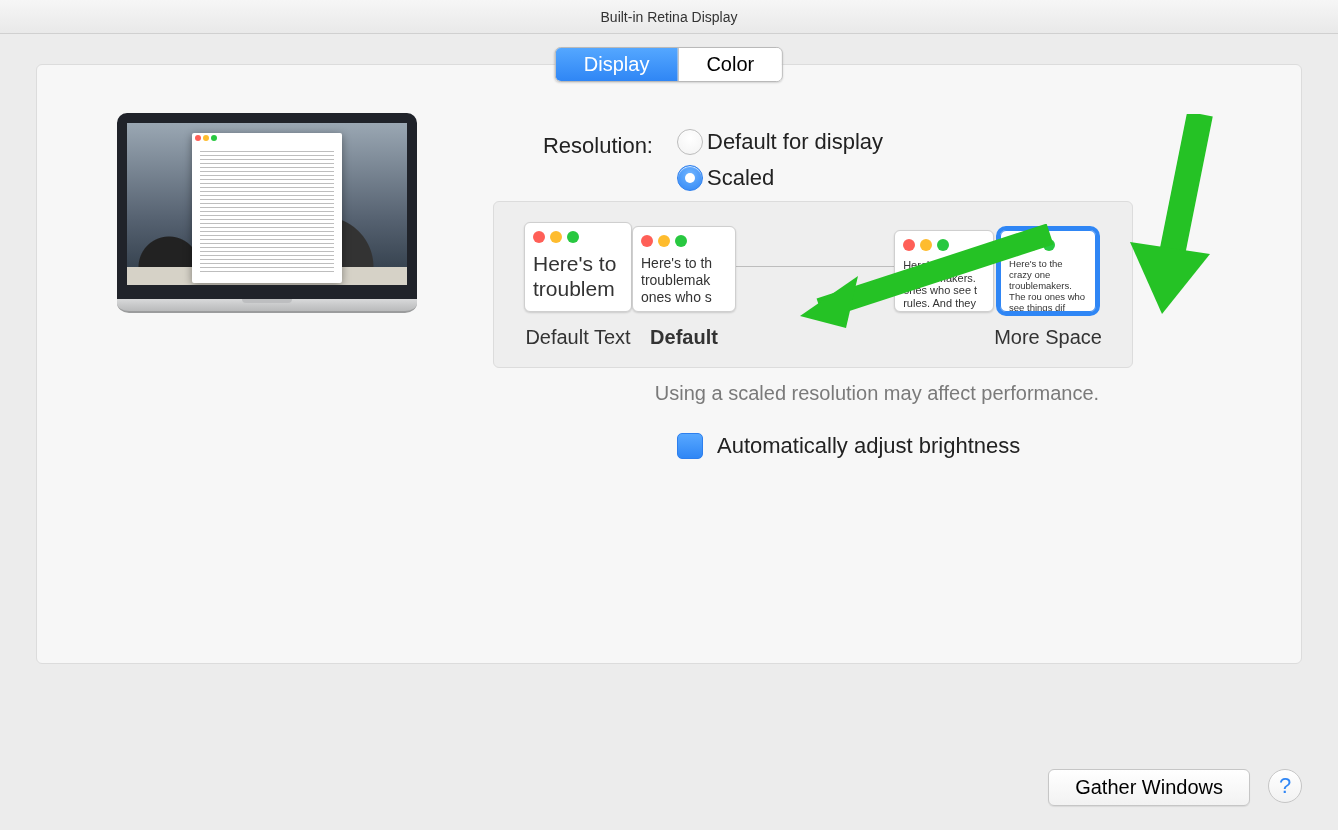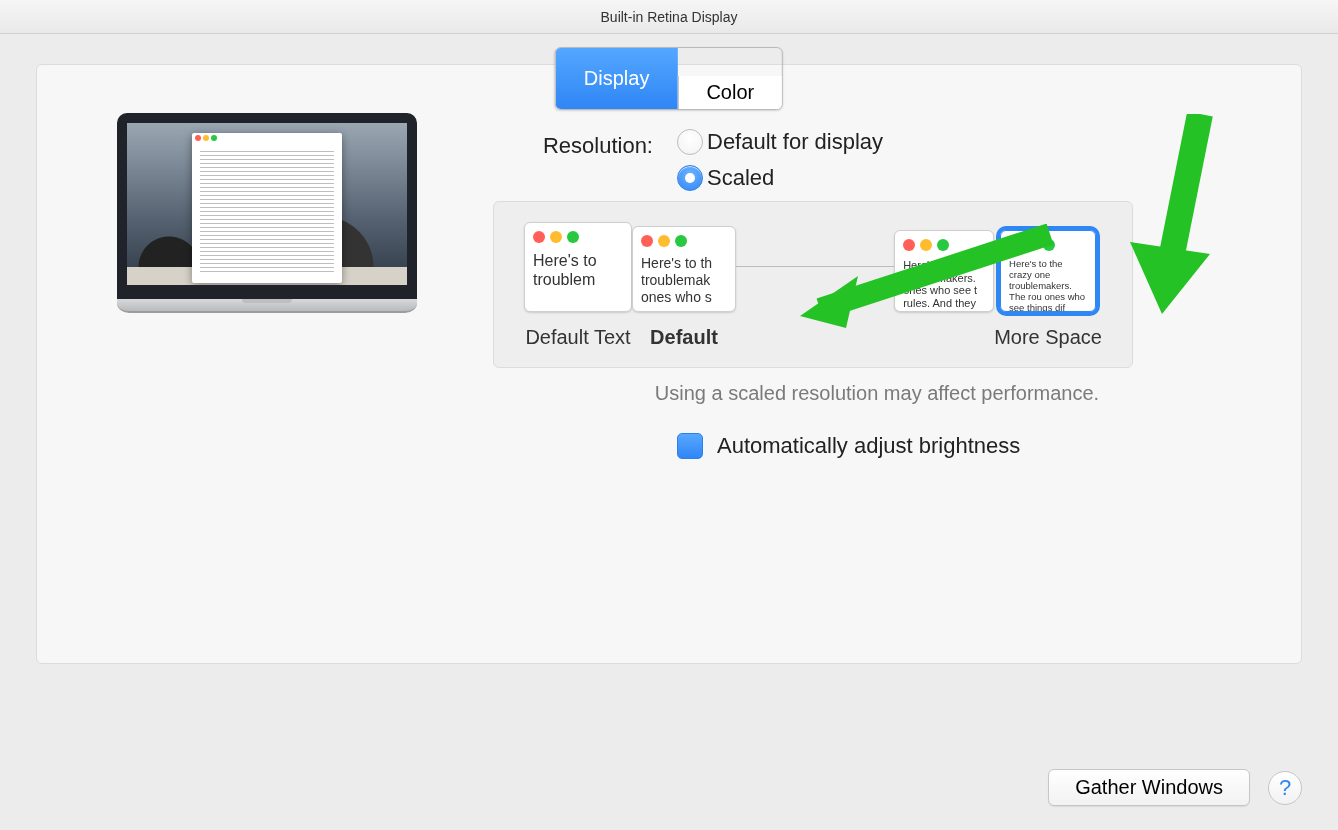--- a/index.html
+++ b/index.html
@@ -51,21 +51,21 @@
       font-size: 20px;
       padding: 5px 28px;
       background: #fff;
       cursor: pointer;
       border: none;
     }
     .seg-btn.selected {
       background: linear-gradient(#54a7ff, #2f86f5);
       color: #fff;
     }
-    .seg-btn + .seg-btn { border-left: 1px solid #b9b9b9; margin-top: 28px; }
+    .seg-btn + .seg-btn { border-left: 1px solid #b9b9b9; }
 
     .content-grid {
       display: flex;
       gap: 36px;
     }
 
     
     .laptop-col { width: 380px; padding-top: 8px; display:flex; justify-content:center; }
     .laptop {
       width: 300px;
@@ -165,21 +165,21 @@
     }
     .thumb .dots{
       display:flex; gap:5px; padding:4px 8px 6px 8px;
     }
     .thumb .dot{width:12px;height:12px;border-radius:50%;}
     .d-r{background:#ff5f57;} .d-y{background:#febc2e;} .d-g{background:#28c840;}
     .thumb .txt{
       padding: 2px 8px 4px 8px; font-size: 14px; line-height:1.2; color:#333;
       white-space:normal; overflow:hidden;
     }
-    .t1{ width:108px; height:90px; } .t1 .txt{ font-size:16px; }
+    .t1{ width:108px; height:90px; } .t1 .txt{ font-size:21px; }
     .t2{ width:104px; height:86px; } .t2 .txt{ font-size:14px; }
     .t3{ width:100px; height:82px; } .t3 .txt{ font-size:11px; line-height:1.15;}
     .t4{ width:96px;  height:82px; } .t4 .txt{ font-size:9.5px;  line-height:1.15;}
     .thumb.selected{ outline:4px solid #2f86f5; border-color:#2f86f5;}
     .thumb-cap { font-size: 20px; color:#333; text-align:center;}
     .thumb-cap.bold { font-weight:700; }
     .conn-line {
       height:1px; background:#bdbdbd; flex:1; align-self:center; margin-top:-38px;
     }
 
@@ -217,21 +217,21 @@
       left:5px; top:11px;
       width:7px; height:3px;
       background:#fff; transform: rotate(45deg);
       box-shadow: 7px -5px 0 0 #fff;
       border-radius:1px;
     }
     .checkbox.alt::after{ content:"✓"; all:unset; position:absolute; inset:0; color:#fff; font-size:20px; text-align:center; line-height:24px;}
 
     .bottombar {
       position:absolute; right:36px; bottom:24px;
-      display:flex; align-items:center; gap:18px;
+      display:flex; gap:18px;
     }
     .btn {
       font-size: 20px; padding: 6px 26px;
       border-radius: 6px; border:1px solid #c6c6c6;
       background: linear-gradient(#fff, #f2f2f2);
       box-shadow: 0 1px 1px rgba(0,0,0,.08);
       cursor:pointer;
     }
     .help-btn{
       width:34px; height:34px; border-radius:50%;

